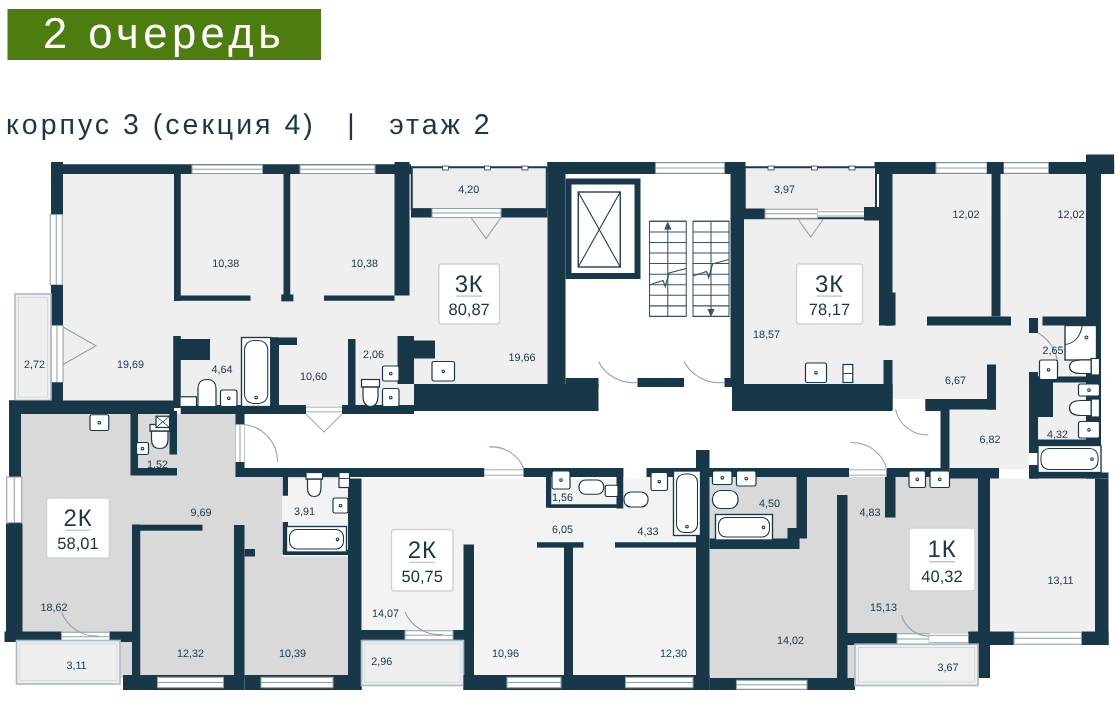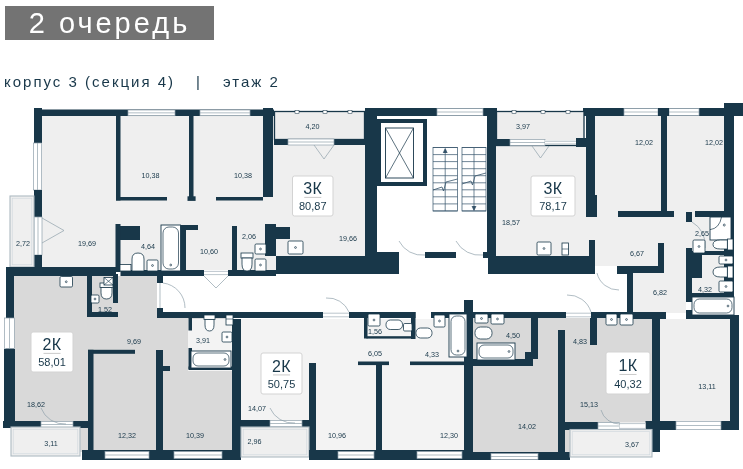--- a/index.html
+++ b/index.html
@@ -1,20 +1,20 @@
 <!DOCTYPE html>
 <html lang="ru"><head>
 <meta charset="utf-8">
 <title>План этажа</title>
 <style>
   html,body { margin:0; padding:0; background:#ffffff; }
   .page { position:relative; width:743px; height:469px; font-family:"Liberation Sans", sans-serif; }
-  .badge { position:absolute; left:5px; top:6px; width:209px; height:34px; background:#737373;
+  .badge { position:absolute; left:5px; top:6px; width:209px; height:34px; background:#4d7c0f;
            color:#ffffff; font-size:29px; letter-spacing:3px; display:flex; align-items:center; justify-content:center; }
-  .subtitle { position:absolute; left:4px; top:73px; font-size:15px; color:#183749; letter-spacing:2px; }
+  .subtitle { position:absolute; left:4px; top:73px; font-size:19px; color:#183749; letter-spacing:2px; }
   .subtitle .sep { color:#183749; padding:0 21px; font-weight:300; }
   svg { position:absolute; left:0; top:0; }
   text { font-family:"Liberation Sans", sans-serif; }
 </style>
 </head>
 <body>
 <div class="page">
 
   <div class="badge">2 очередь</div>
 

